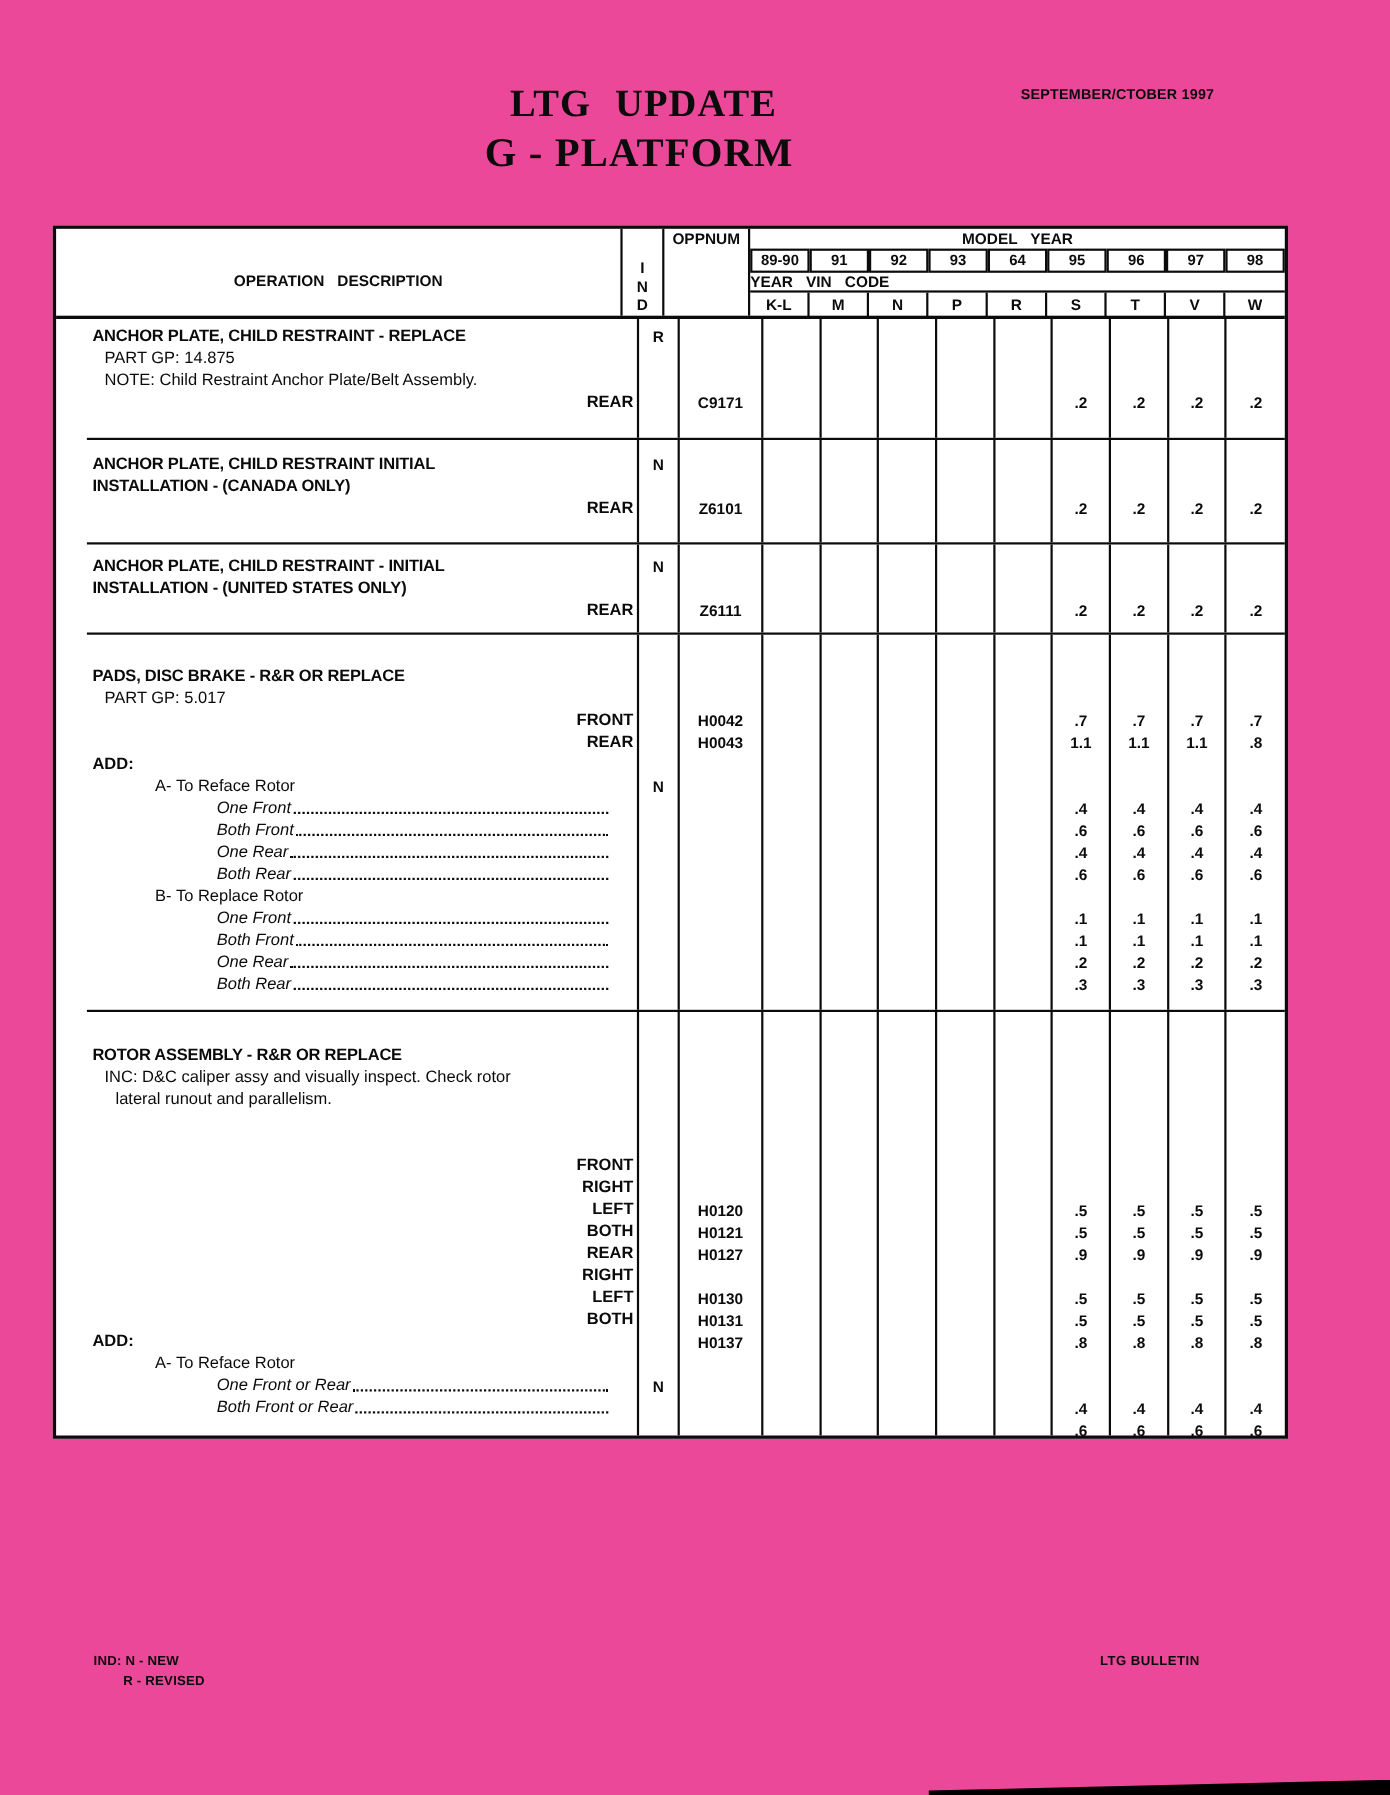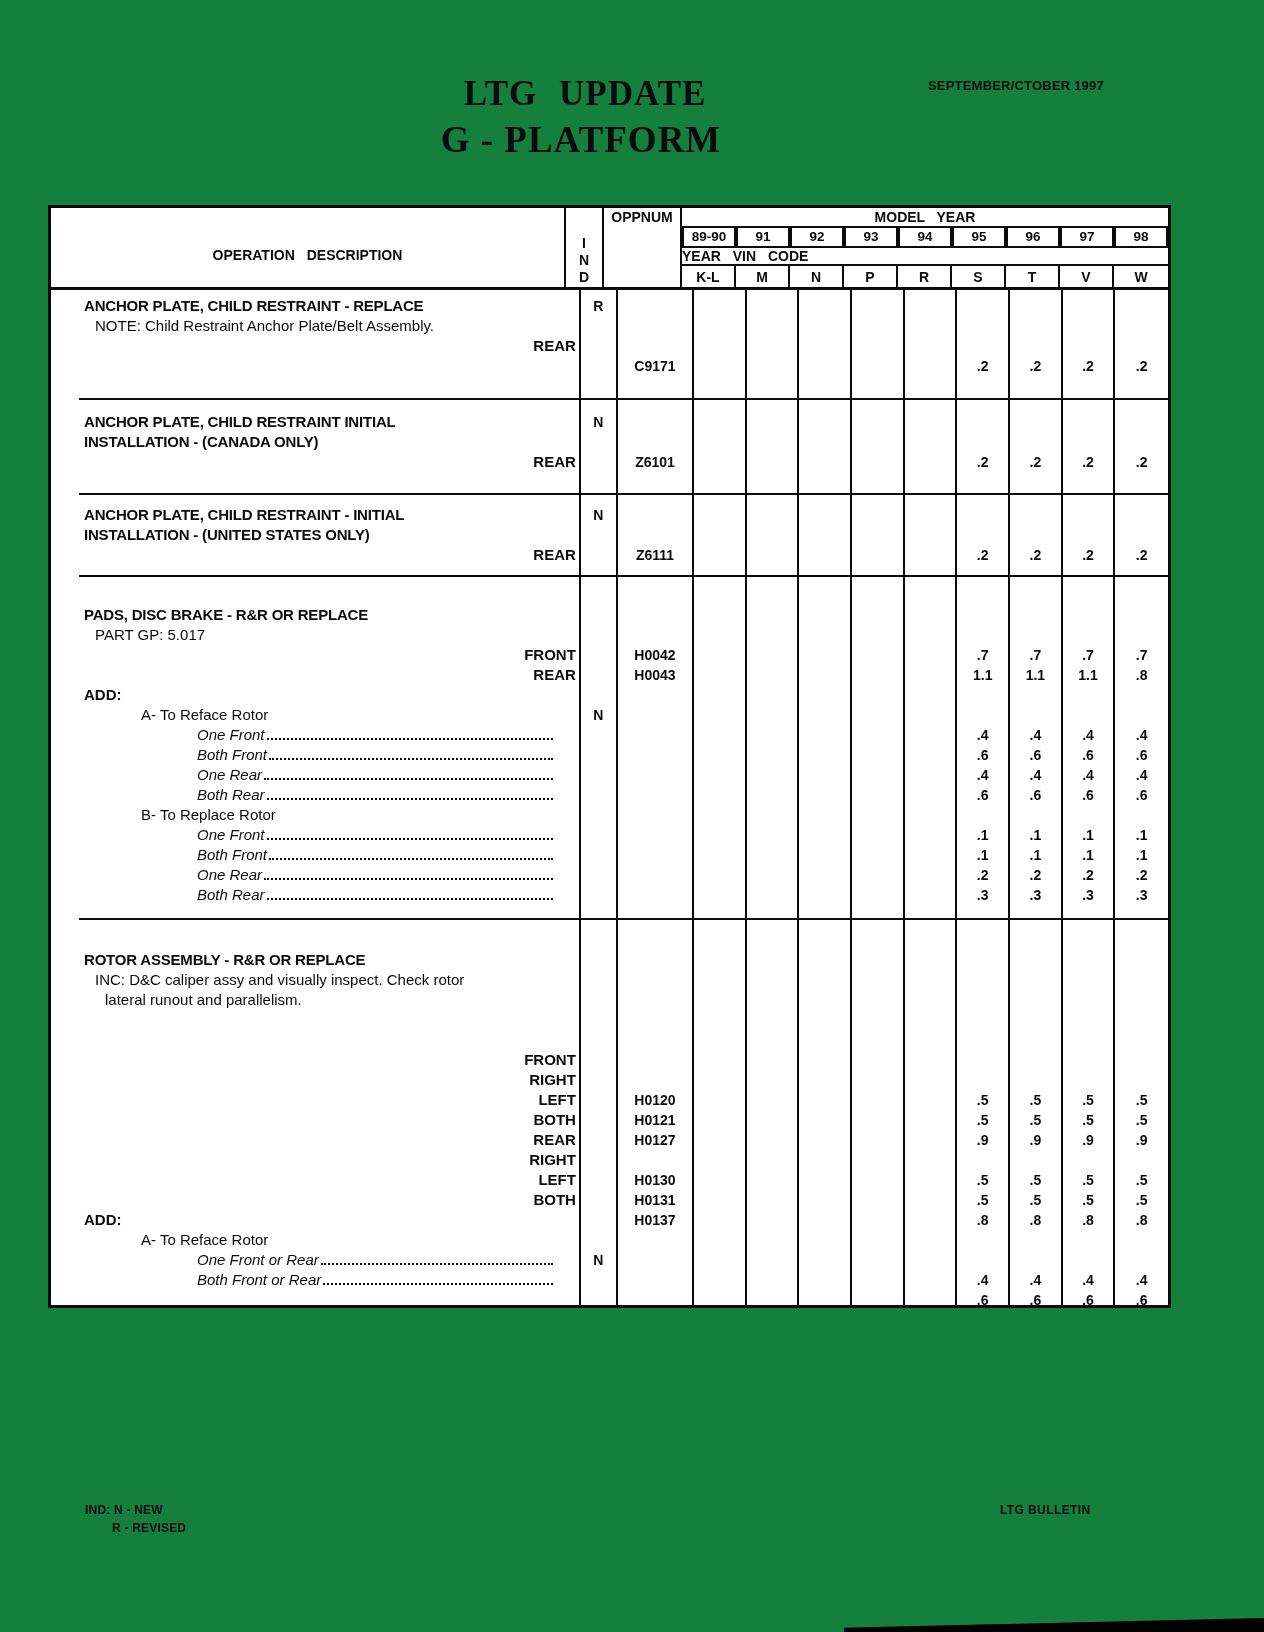--- a/index.html
+++ b/index.html
@@ -1,17 +1,17 @@
 <!DOCTYPE html>
 <html><head>
 <meta charset="utf-8">
 <style>
   * { margin:0; padding:0; box-sizing:border-box; }
   body { background:#888; font-family:"Liberation Sans", sans-serif; color:#0b0b0b; }
-  .page { position:relative; width:1264px; height:1632px; background:#15803d; overflow:hidden; margin:0 auto; }
+  .page { position:relative; width:1264px; height:1632px; background:#ec4899; overflow:hidden; margin:0 auto; }
 
   
   .doc-title1 { position:absolute; top:74px; left:585px; transform:translateX(-50%);
     font-family:"Liberation Serif", serif; font-weight:700; font-size:35px; letter-spacing:1px; word-spacing:12px; white-space:nowrap; }
   .doc-title2 { position:absolute; top:118px; left:581px; transform:translateX(-50%);
     font-family:"Liberation Serif", serif; font-weight:700; font-size:37px; letter-spacing:1px; white-space:nowrap; }
   .doc-date { position:absolute; top:78px; left:928px; font-size:13px; font-weight:700; letter-spacing:.2px; }
 
   
   .ltable { position:absolute; left:48px; top:205px; width:1123px; border:3px solid #0b0b0b; background:#fff; }
@@ -86,21 +86,21 @@
         <span>OPP</span>
         <span>NUM</span>
       </div>
       <div class="th-years">
         <div class="my-label">MODEL YEAR</div>
         <div class="yr-row">
           <div class="yr-cell">89-90</div>
           <div class="yr-cell">91</div>
           <div class="yr-cell">92</div>
           <div class="yr-cell">93</div>
-          <div class="yr-cell">94</div>
+          <div class="yr-cell">64</div>
           <div class="yr-cell">95</div>
           <div class="yr-cell">96</div>
           <div class="yr-cell">97</div>
           <div class="yr-cell">98</div>
         </div>
         <div class="vin-label">YEAR VIN CODE</div>
         <div class="vin-row">
           <div class="vin-cell">K-L</div>
           <div class="vin-cell">M</div>
           <div class="vin-cell">N</div>
@@ -110,20 +110,21 @@
           <div class="vin-cell">T</div>
           <div class="vin-cell">V</div>
           <div class="vin-cell">W</div>
         </div>
       </div>
     </div>
     <div>
         <div class="block b0">
           <div class="col c-desc">
             <div class="line title">ANCHOR PLATE, CHILD RESTRAINT - REPLACE</div>
+            <div class="line plain">PART GP: 14.875</div>
             <div class="line plain">NOTE: Child Restraint Anchor Plate/Belt Assembly.</div>
             <div class="line right">REAR</div>
           </div>
           <div class="col c-ind">
             <div class="line cell">R</div>
             <div class="line cell"></div>
             <div class="line cell"></div>
             <div class="line cell"></div>
           </div>
           <div class="col c-opp">

